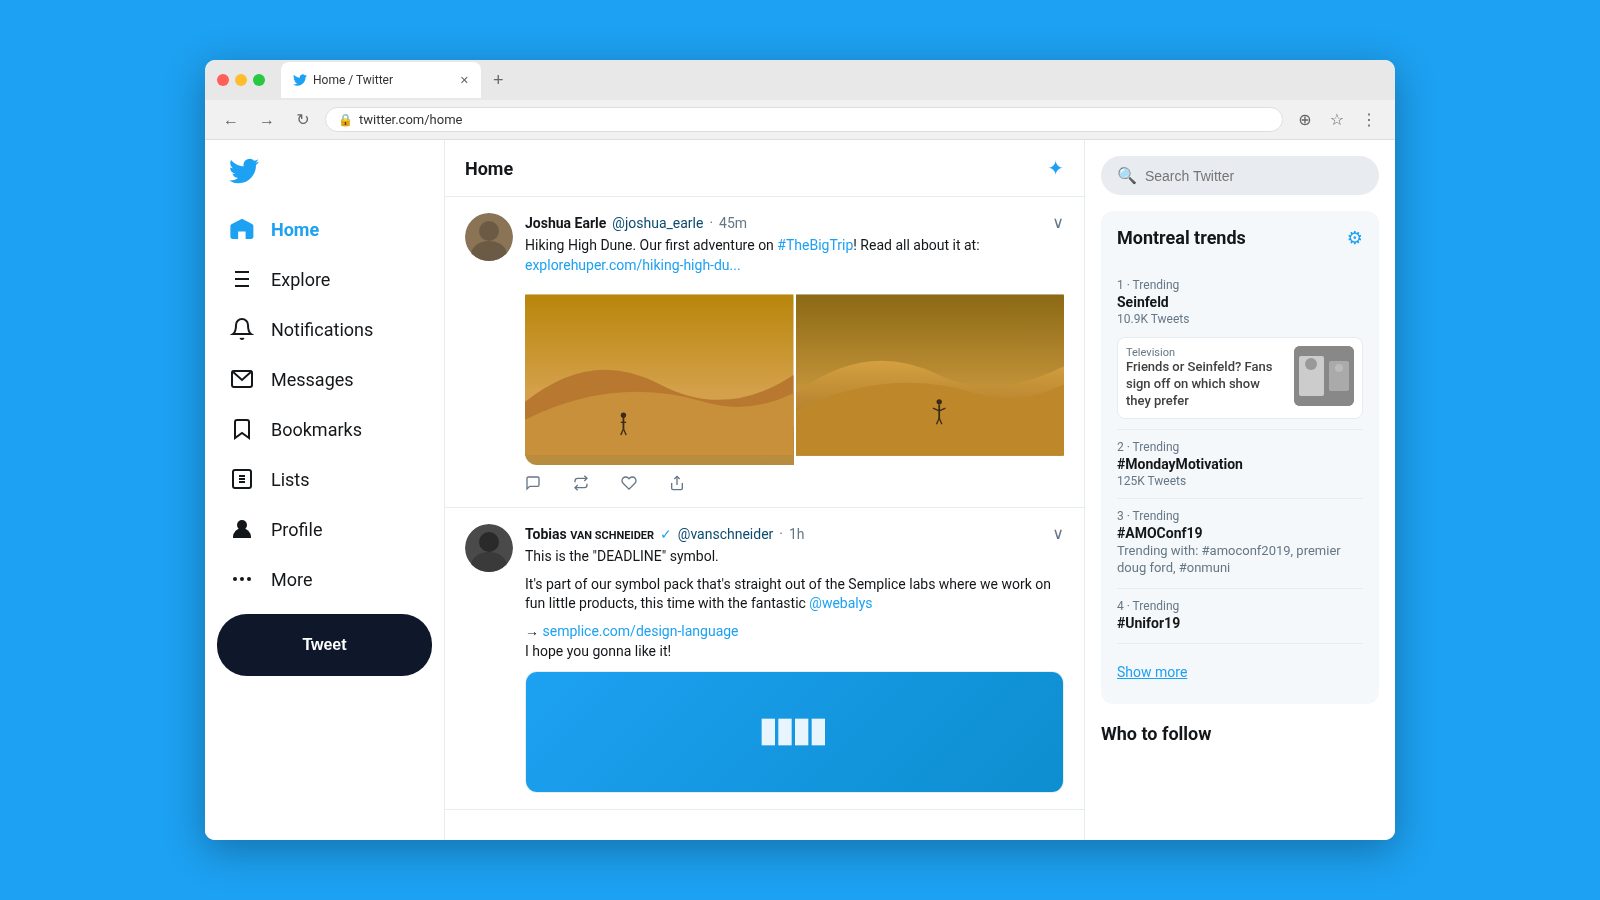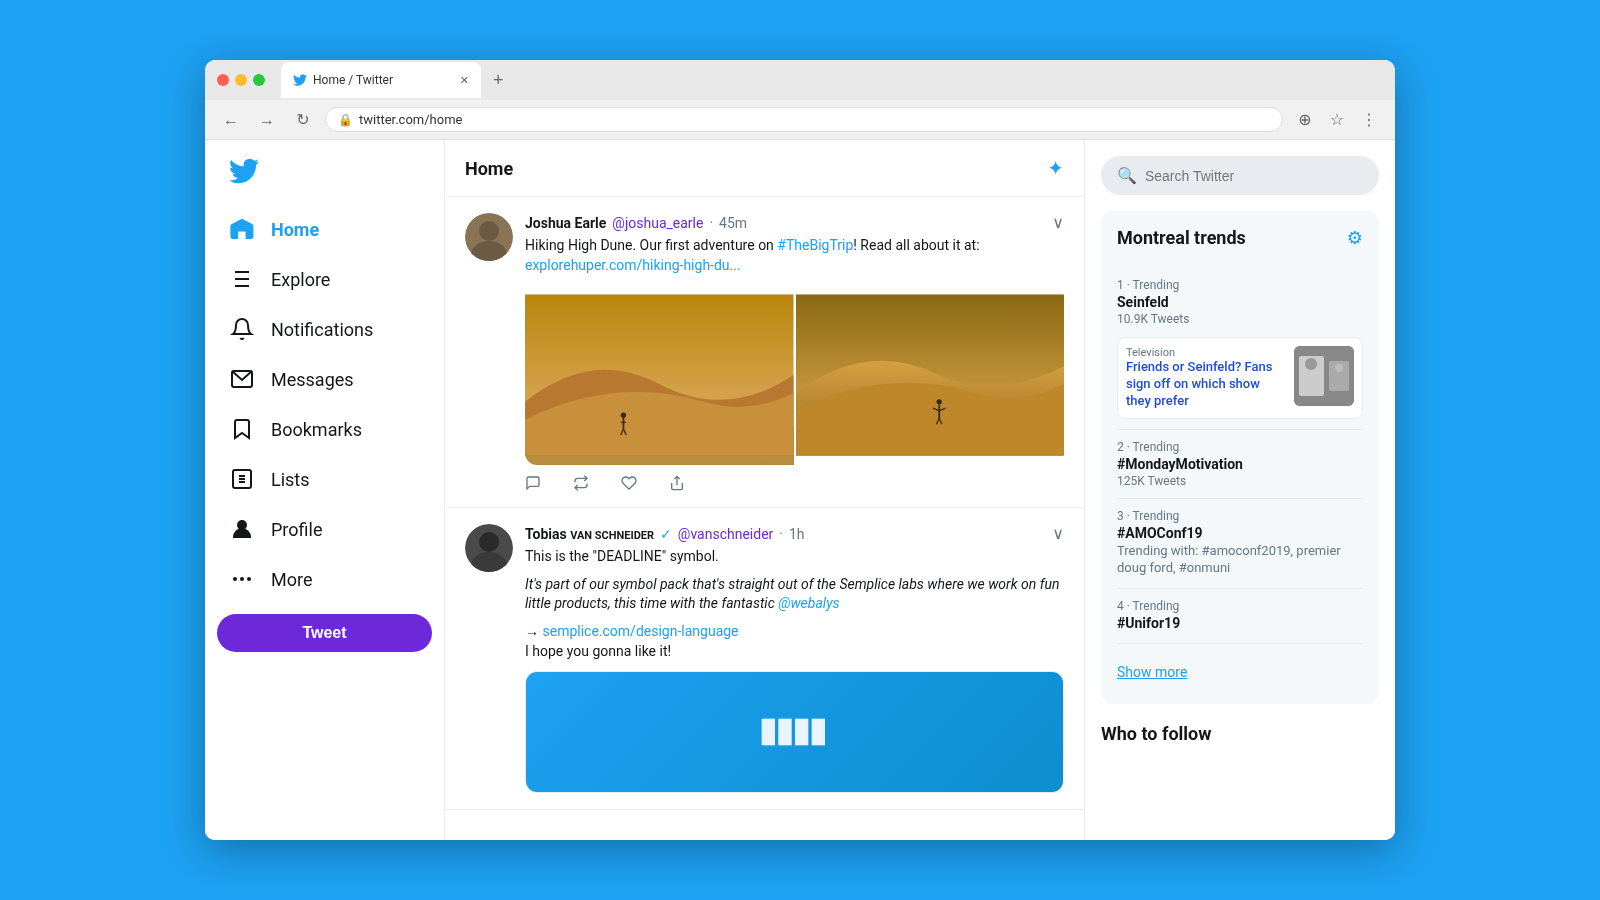--- a/index.html
+++ b/index.html
@@ -208,25 +208,25 @@
       width: 26px;
       height: 26px;
       display: flex;
       align-items: center;
       justify-content: center;
       font-size: 22px;
       flex-shrink: 0;
     }
 
     .tweet-btn {
-      background: #6d28d9;
+      background: #0f172a;
       color: #fff;
       border: none;
       border-radius: 30px;
-      padding: 10px 20px;
+      padding: 22px 20px;
       font-size: 16px;
       font-weight: 700;
       cursor: pointer;
       margin-top: 8px;
       width: 100%;
     }
 
     
     .main-feed {
       flex: 1;
@@ -295,21 +295,21 @@
       flex-wrap: wrap;
     }
 
     .tweet-name {
       font-weight: 700;
       font-size: 14px;
       color: #14171a;
     }
 
     .tweet-handle {
-      color: #6d28d9;
+      color: #0c4a6e;
       font-size: 14px;
     }
 
     .tweet-time {
       color: #657786;
       font-size: 14px;
     }
 
     .tweet-chevron {
       color: #657786;
@@ -480,21 +480,21 @@
       flex: 1;
     }
 
     .seinfeld-category {
       font-size: 11px;
       color: #657786;
     }
 
     .seinfeld-headline {
       font-size: 13px;
-      color: #1d4ed8;
+      color: #404040;
       font-weight: 500;
       line-height: 1.3;
     }
 
     .seinfeld-img {
       width: 60px;
       height: 60px;
       border-radius: 6px;
       background: #888;
       flex-shrink: 0;
@@ -797,21 +797,21 @@
               <span class="tweet-name">Tobias <span style="text-transform:uppercase;font-size:11px;">van Schneider</span></span>
               <span class="verified-badge">✓</span>
               <span class="tweet-handle">@vanschneider</span>
               <span class="tweet-time">·</span>
               <span class="tweet-time">1h</span>
             </div>
             <span class="tweet-chevron">∨</span>
           </div>
           <div class="tweet-text">
             <div style="margin-bottom:8px;">This is the "DEADLINE" symbol.</div>
-            <div style="margin-bottom:8px;font-style:italic;">
+            <div style="margin-bottom:8px;">
               It's part of our symbol pack that's straight out of the Semplice labs where we work on fun little products, this time with the fantastic <a href="#" class="tweet-link">@webalys</a>
             </div>
             <div>→ <a href="#" class="tweet-link">semplice.com/design-language</a></div>
             <div style="margin-bottom:8px;">I hope you gonna like it!</div>
           </div>
 
           <div class="tweet-card-preview">
             <div class="card-preview-img">
               <svg viewBox="0 0 120 60">
                 <rect x="10" y="10" width="20" height="40" fill="white" opacity="0.9"></rect>

